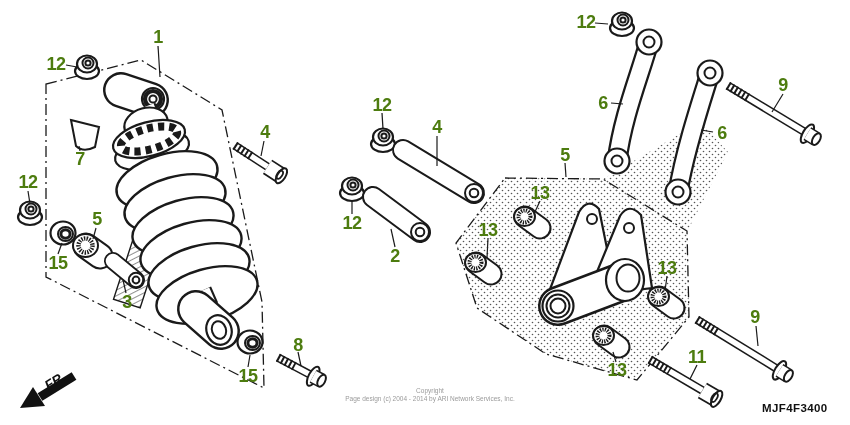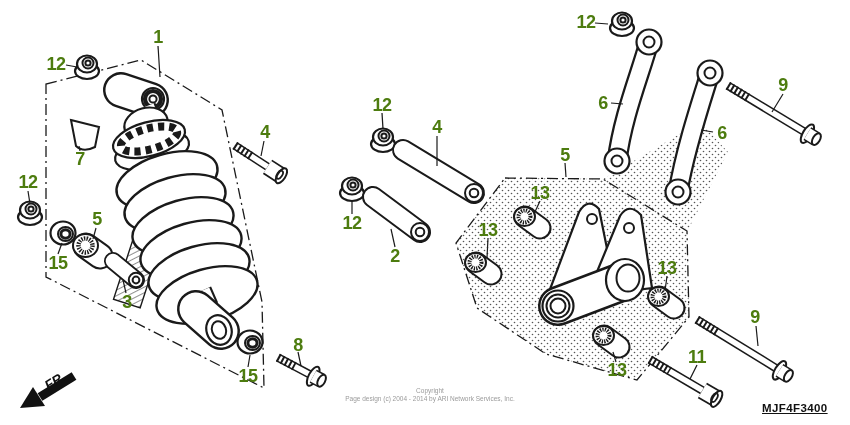--- a/index.html
+++ b/index.html
@@ -8,21 +8,21 @@
     font-family:"Liberation Sans",sans-serif;color:#111;
   }
   .stage svg{position:absolute;left:0;top:0;}
   .callout{
     position:absolute;transform:translate(-50%,-50%);
     font-weight:bold;font-size:18px;letter-spacing:-0.5px;color:#4d7c0f;
     cursor:pointer;user-select:none;line-height:1;
   }
   .part-code{
     position:absolute;left:762px;top:402px;width:70px;
-    font-weight:bold;font-size:11.5px;letter-spacing:0.4px;color:#111;text-decoration:underline;
+    font-weight:bold;font-size:11.5px;letter-spacing:0.4px;color:#111;
   }
   .copyright{
     position:absolute;left:310px;top:387px;width:240px;text-align:center;
     font-size:6.5px;line-height:1.3;color:#9a9a9a;
   }
   .fr-label{
     position:absolute;left:55px;top:381px;
     transform:translate(-50%,-50%) rotate(-32deg);
     font-weight:bold;font-size:13.5px;color:#111;font-style:italic;
   }

